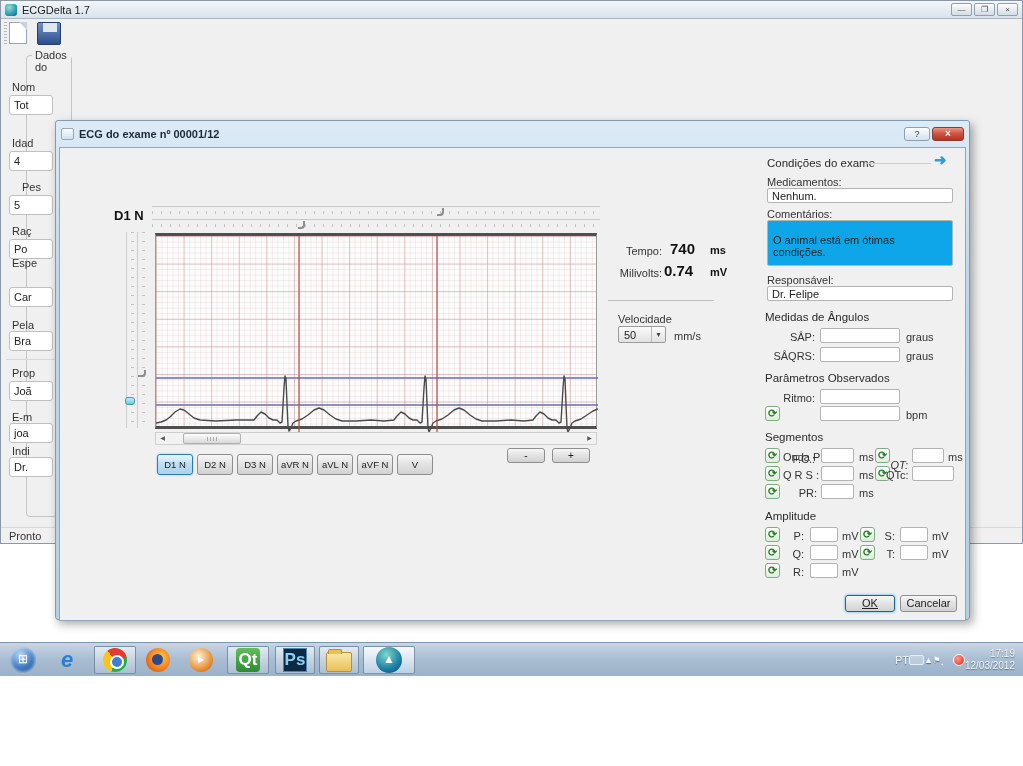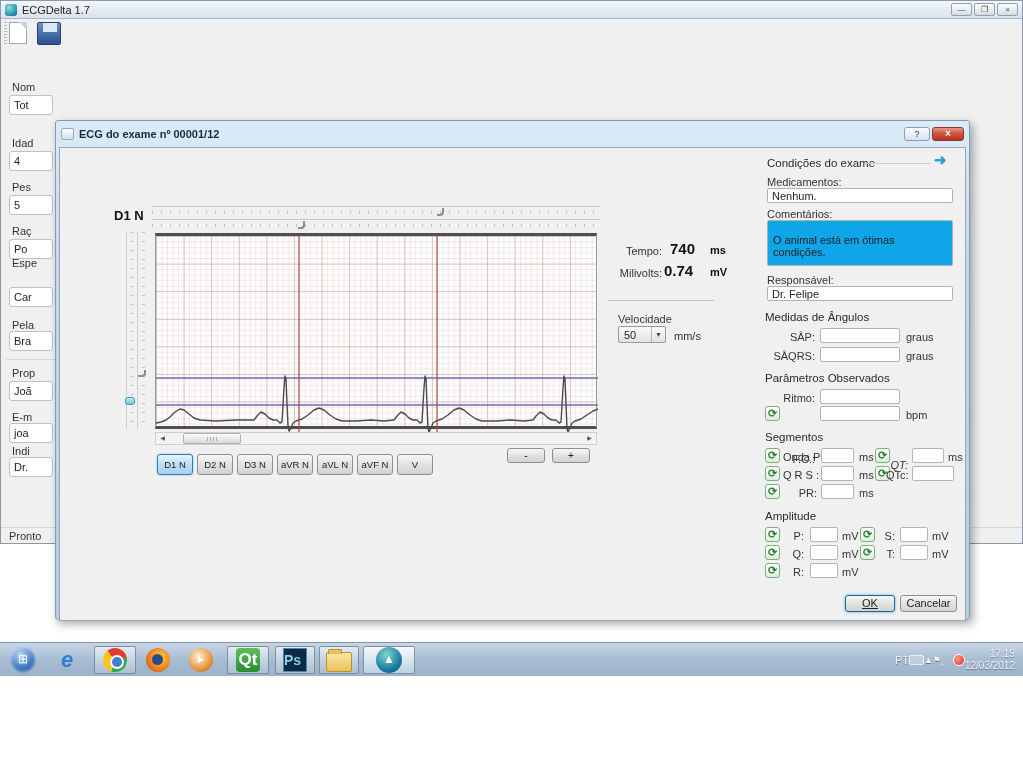--- a/index.html
+++ b/index.html
@@ -148,21 +148,21 @@
   .firefox { width:24px; height:24px; border-radius:50%;
     background:radial-gradient(circle at 60% 40%, #ffd24a, #f07e1e 55%, #c44a12); position:relative; }
   .firefox:after { content:""; position:absolute; left:6px; top:6px; width:11px; height:11px;
     border-radius:50%; background:#2a4a8c; }
   .wmp { width:24px; height:24px; border-radius:50%;
     background:radial-gradient(circle at 40% 35%, #fef2dc, #e8953c 60%, #b05a18);
     color:#fff; font-size:12px; text-align:center; line-height:23px; }
   .qticon { width:24px; height:24px; border-radius:4px; background:linear-gradient(#5fc058,#2c8a34);
     color:#fff; font-size:17px; font-weight:bold; text-align:center; line-height:23px; }
   .psicon { width:24px; height:24px; background:#0d2a44; border:1px solid #4a88b4;
-    color:#8ecdf2; font-size:14px; font-weight:bold; text-align:left; line-height:22px; }
+    color:#8ecdf2; font-size:17px; font-weight:bold; text-align:center; line-height:22px; }
   .folder { width:26px; height:20px; background:linear-gradient(#fbe8a6,#e8c05a); border:1px solid #b89038;
     border-radius:2px; position:relative; margin-top:3px; }
   .folder:before { content:""; position:absolute; left:1px; top:-4px; width:12px; height:4px;
     background:#e8c05a; border:1px solid #b89038; border-bottom:none; border-radius:2px 2px 0 0; }
   .ecglogo { width:26px; height:26px; border-radius:50%;
     background:radial-gradient(circle at 40% 30%, #7fd8c8, #1b7ea6 60%, #0a4a70);
     color:#fff; font-size:12px; text-align:center; line-height:25px; }
   .tray { position:absolute; right:8px; top:0; height:34px; display:flex; align-items:center;
     color:#f2f7fb; text-shadow:0 1px 1px rgba(0,0,0,.4); }
   .tray-kbd { width:15px; height:10px; border:1px solid #e8eef4; border-radius:2px;
@@ -187,25 +187,28 @@
       <span class="wbtn">❐</span>
       <span class="wbtn">×</span>
     </span>
   </div>
   <div class="toolbar">
     <span class="grip"></span>
     <span class="tb-new"></span>
     <span class="tb-save"></span>
   </div>
 
+  <div class="groupbox">
+    <span class="groupbox-title">Dados do</span>
+  </div>
   <div class="sb-label" style="top:80px;">Nom</div>
   <div class="sb-input" style="top:94px;">Tot</div>
   <div class="sb-label" style="top:136px;">Idad</div>
   <div class="sb-input" style="top:150px;">4</div>
-  <div class="sb-label" style="top:180px;">Pes</div>
+  <div class="sb-label" style="top:180px;margin-left:10px;">Pes</div>
   <div class="sb-input" style="top:194px;">5</div>
   <div class="sb-label" style="top:224px;">Raç</div>
   <div class="sb-input" style="top:238px;">Po</div>
   <div class="sb-label" style="top:256px;">Espe</div>
   <div class="sb-input" style="top:286px;">Car</div>
   <div class="sb-label" style="top:318px;">Pela</div>
   <div class="sb-input" style="top:330px;">Bra</div>
   <div class="sb-div" style="top:358px;"></div>
   <div class="sb-label" style="top:366px;">Prop</div>
   <div class="sb-input" style="top:380px;">Joã</div>

